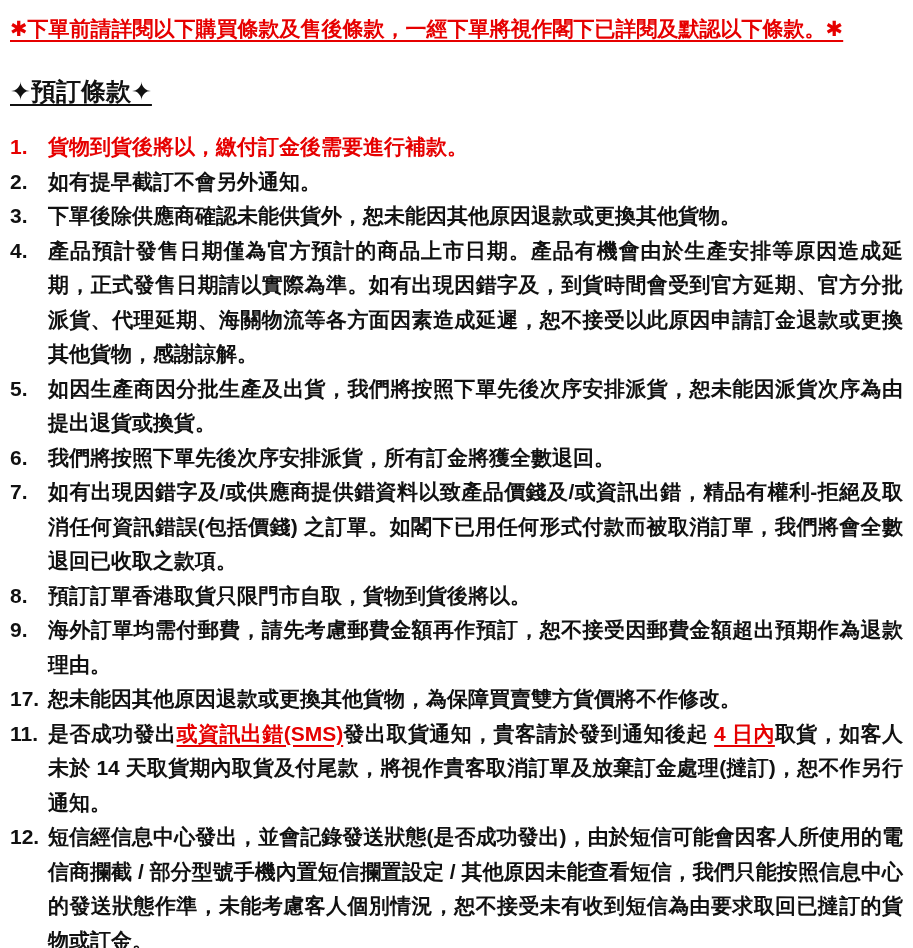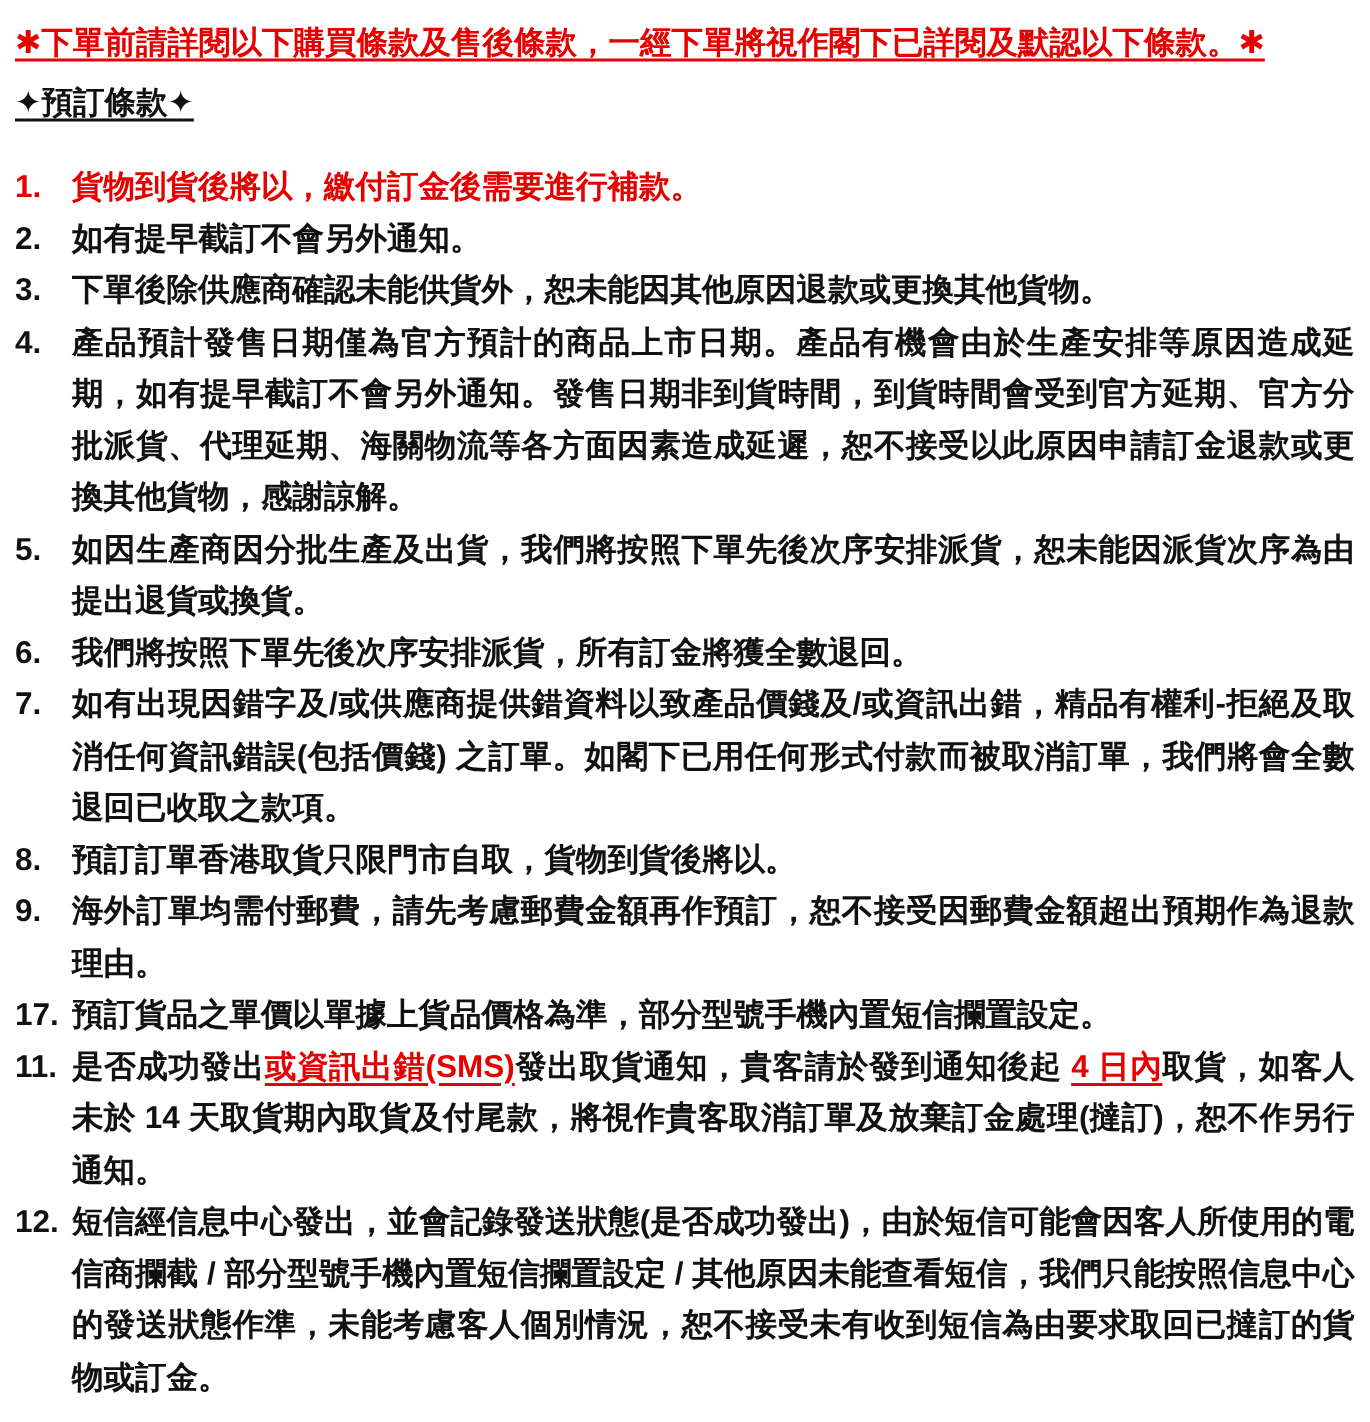--- a/index.html
+++ b/index.html
@@ -16,31 +16,31 @@
     color:var(--ink);
   }
   .doc{
     width:913px;
     min-height:948px;
     padding:12px 8px 8px 10px;
     font-size:21px;
     line-height:34px;
   }
   .header-notice{
-    margin:0 0 6px 0;
+    margin:0 0 28px 0;
     color:var(--red);
   }
   .header-notice .u{
     text-decoration:underline;
     text-decoration-thickness:2px;
     text-underline-offset:4px;
   }
   .section-title{
     margin:0 0 22px 0;
-    font-size:21px;
+    font-size:25px;
     color:var(--ink);
   }
   .section-title .u{
     text-decoration:underline;
     text-decoration-thickness:2px;
     text-underline-offset:4px;
   }
   ol.terms{
     list-style:none;
     margin:0;
@@ -85,21 +85,21 @@
       <li>
         <span class="num">2.</span>
         <span class="body"><span>如有提早截訂不會另外通知。</span></span>
       </li>
       <li>
         <span class="num">3.</span>
         <span class="body"><span>下單後除供應商確認未能供貨外，恕未能因其他原因退款或更換其他貨物。</span></span>
       </li>
       <li>
         <span class="num">4.</span>
-        <span class="body"><span>產品預計發售日期僅為官方預計的商品上市日期。產品有機會由於生產安排等原因造成延期，如有提早截訂不會另外通知。發售日期非到貨時間，到貨時間會受到官方延期、官方分批派貨、代理延期、海關物流等各方面因素造成延遲，恕不接受以此原因申請訂金退款或更換其他貨物，感謝諒解。</span></span>
+        <span class="body"><span>產品預計發售日期僅為官方預計的商品上市日期。產品有機會由於生產安排等原因造成延期，正式發售日期請以實際為準。如有出現因錯字及，到貨時間會受到官方延期、官方分批派貨、代理延期、海關物流等各方面因素造成延遲，恕不接受以此原因申請訂金退款或更換其他貨物，感謝諒解。</span></span>
       </li>
       <li>
         <span class="num">5.</span>
         <span class="body"><span>如因生產商因分批生產及出貨，我們將按照下單先後次序安排派貨，恕未能因派貨次序為由提出退貨或換貨。</span></span>
       </li>
       <li>
         <span class="num">6.</span>
         <span class="body"><span>我們將按照下單先後次序安排派貨，所有訂金將獲全數退回。</span></span>
       </li>
       <li>
@@ -109,21 +109,21 @@
       <li>
         <span class="num">8.</span>
         <span class="body"><span>預訂訂單香港取貨只限門市自取，貨物到貨後將以。</span></span>
       </li>
       <li>
         <span class="num">9.</span>
         <span class="body"><span>海外訂單均需付郵費，請先考慮郵費金額再作預訂，恕不接受因郵費金額超出預期作為退款理由。</span></span>
       </li>
       <li>
         <span class="num">17.</span>
-        <span class="body"><span>預訂貨品之單價以單據上貨品價格為準，部分型號手機內置短信攔置設定。</span></span>
+        <span class="body"><span>恕未能因其他原因退款或更換其他貨物，為保障買賣雙方貨價將不作修改。</span></span>
       </li>
       <li>
         <span class="num">11.</span>
         <span class="body"><span>是否成功發出</span><span class="seg-red-u">或資訊出錯(SMS)</span><span>發出取貨通知，貴客請於發到通知後起 </span><span class="seg-red-u">4 日內</span><span>取貨，如客人未於 14 天取貨期內取貨及付尾款，將視作貴客取消訂單及放棄訂金處理(撻訂)，恕不作另行通知。</span></span>
       </li>
       <li>
         <span class="num">12.</span>
         <span class="body"><span>短信經信息中心發出，並會記錄發送狀態(是否成功發出)，由於短信可能會因客人所使用的電信商攔截 / 部分型號手機內置短信攔置設定 / 其他原因未能查看短信，我們只能按照信息中心的發送狀態作準，未能考慮客人個別情況，恕不接受未有收到短信為由要求取回已撻訂的貨物或訂金。</span></span>
       </li>
     </ol>

